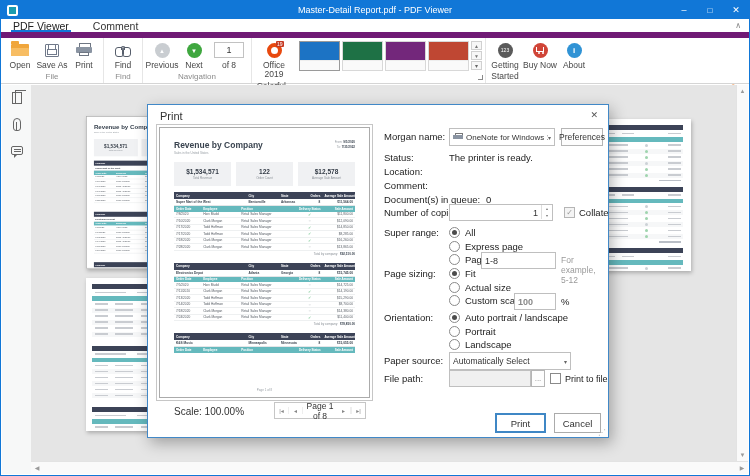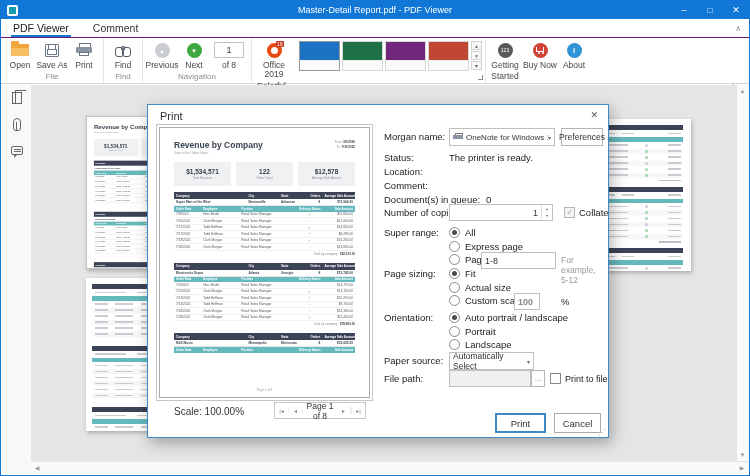--- a/index.html
+++ b/index.html
@@ -9,21 +9,21 @@
   
   .titlebar { position:absolute; left:0; top:0; right:0; height:18px; background:#1177d7; display:flex; align-items:center; color:#fff; }
   .appicon { width:11px; height:11px; margin-left:6px; background:#fff; border-radius:2px; position:relative; }
   .appicon::before { content:""; position:absolute; left:2px; top:2px; width:7px; height:7px; background:#1a9cb0; }
   .wtitle { position:absolute; left:0; right:0; text-align:center; font-size:9px; }
   .wbtns { margin-left:auto; display:flex; height:100%; }
   .wbtn { width:26px; height:100%; display:flex; align-items:center; justify-content:center; font-size:9px; color:#fff; }
   .i-min::before{content:"–";} .i-max::before{content:"□"; font-size:8px;} .i-close::before{content:"✕";}
 
   
-  .tabrow { position:absolute; left:0; top:18px; right:0; height:19px; background:#fff; border-bottom:1px solid #701a75; display:flex; align-items:center; }
+  .tabrow { position:absolute; left:0; top:18px; right:0; height:19px; background:#fff; border-bottom:6px solid #701a75; display:flex; align-items:center; }
   .rtab { font-size:10.5px; color:#333; padding:0 12px; height:100%; display:flex; align-items:center; position:relative; }
   .rtab.active { color:#222; }
   .rtab.active::after { content:""; position:absolute; left:10px; right:10px; bottom:0; height:2px; background:#1177d7; }
   .collapse-chev { margin-left:auto; margin-right:8px; color:#888; font-size:8px; }
   .i-chevup::before{content:"∧";}
 
   
   .ribbon { position:absolute; left:0; top:37px; right:0; height:46px; background:#fff; border-bottom:1px solid #d5d5d5; display:flex; }
   .rgroup { display:flex; flex-direction:column; border-right:1px solid #e6e6e6; padding:1px 3px 0 3px; position:relative; }
   .rgroup.nb { border-right:none; }
@@ -1061,39 +1061,39 @@
           <span>Fit</span>
         </div>
       <div class="sctrl optline" style="top:177px">
           <span class="radio"></span>
           <span>Actual size</span>
         </div>
       <div class="sctrl optline" style="top:190px">
           <span class="radio"></span>
           <span>Custom scale:</span>
         </div>
-      <input class="tinput" style="position: absolute; left: 130px; top: 188px; width: 26px; color: rgb(136, 136, 136); font-weight: bold;" value="100">
+      <input class="tinput" style="position: absolute; left: 130px; top: 188px; width: 42px; color: rgb(136, 136, 136); font-weight: bold;" value="100">
       <div style="position:absolute; left:177px; top:191px;">%</div>
 
       <div class="slabel" style="top:207px">Orientation:</div>
       <div class="sctrl optline" style="top:207px">
           <span class="radio on"></span>
           <span>Auto portrait / landscape</span>
         </div>
       <div class="sctrl optline" style="top:221px">
           <span class="radio"></span>
           <span>Portrait</span>
         </div>
       <div class="sctrl optline" style="top:234px">
           <span class="radio"></span>
           <span>Landscape</span>
         </div>
 
       <div class="slabel" style="top:250px">Paper source:</div>
-      <div class="sctrl select" style="top:247px; width:85px;">
+      <div class="sctrl select" style="top:247px; width:122px;">
         <span>Automatically Select</span>
         <span class="arr i-down"></span>
       </div>
 
       <div class="slabel" style="top:268px">File path:</div>
       <input class="tinput" style="position: absolute; left: 65px; top: 265px; width: 82px; background: rgb(240, 240, 240);" disabled="">
       <div class="btn" style="position:absolute; left:147px; top:265px; width:14px; height:17px; font-size:8px; color:#888;">...</div>
       <div class="sctrl optline" style="left:166px; top:268px">
         <span class="check empty"></span>
         <span style="font-size:9px">Print to file</span>

